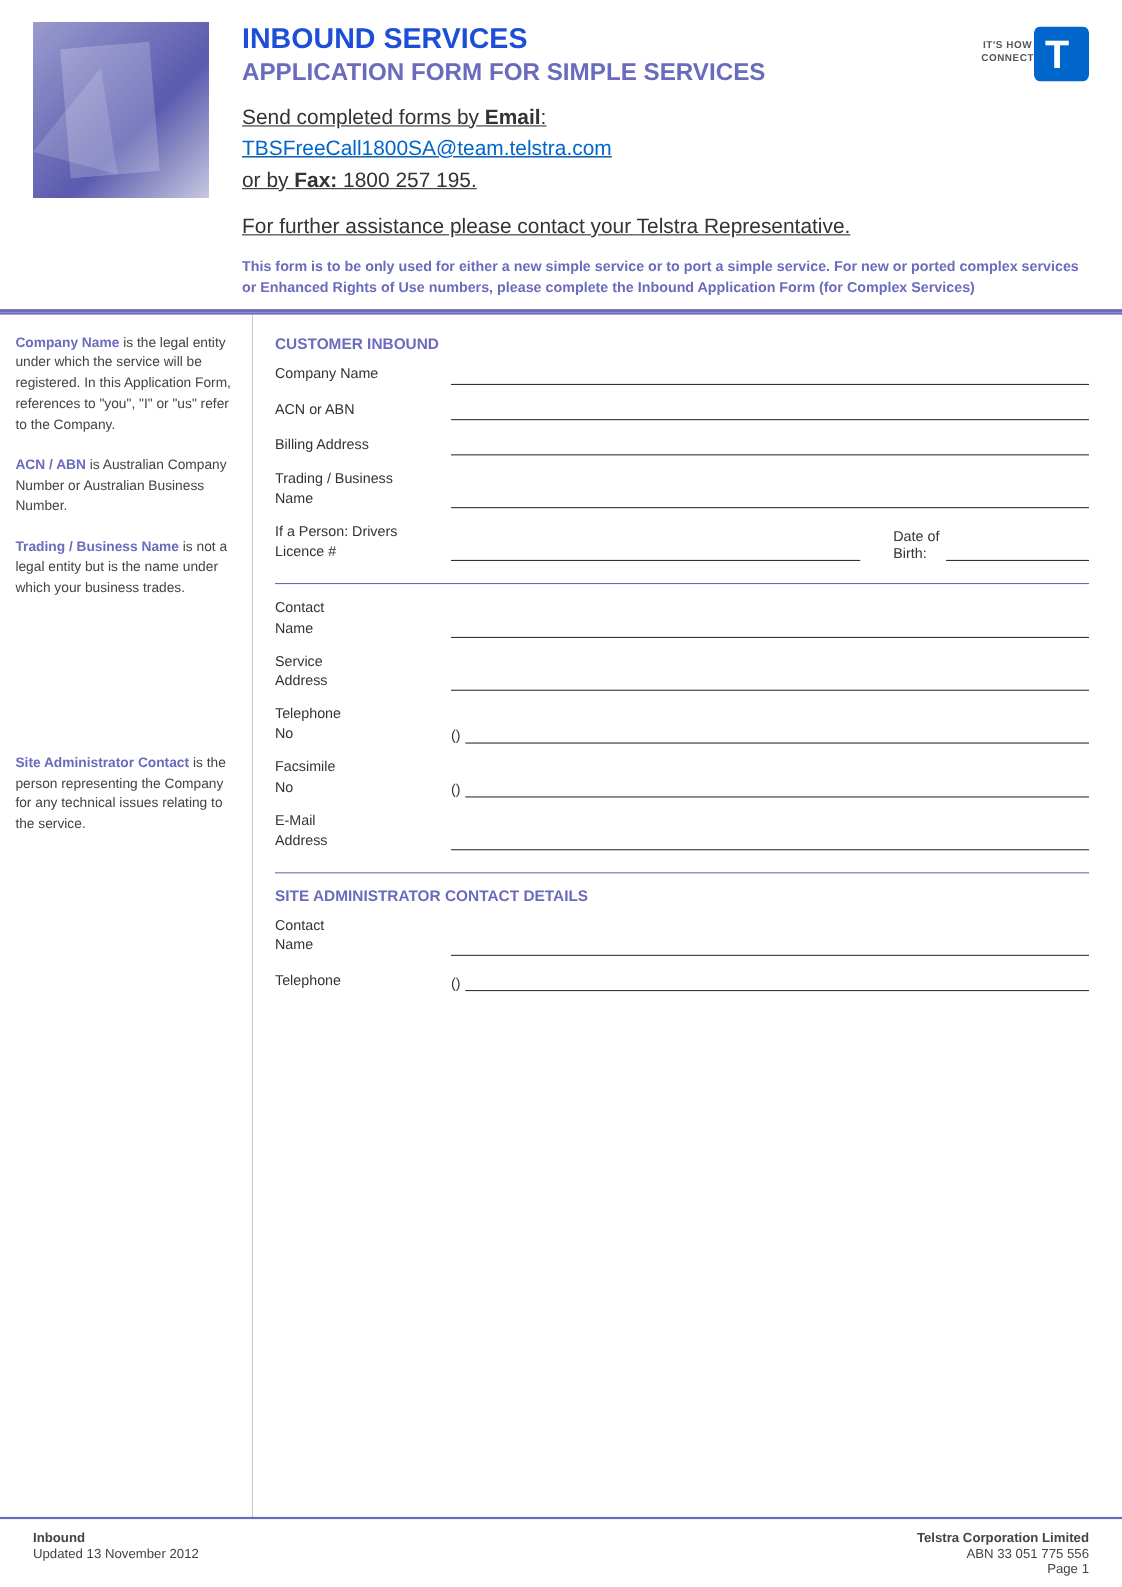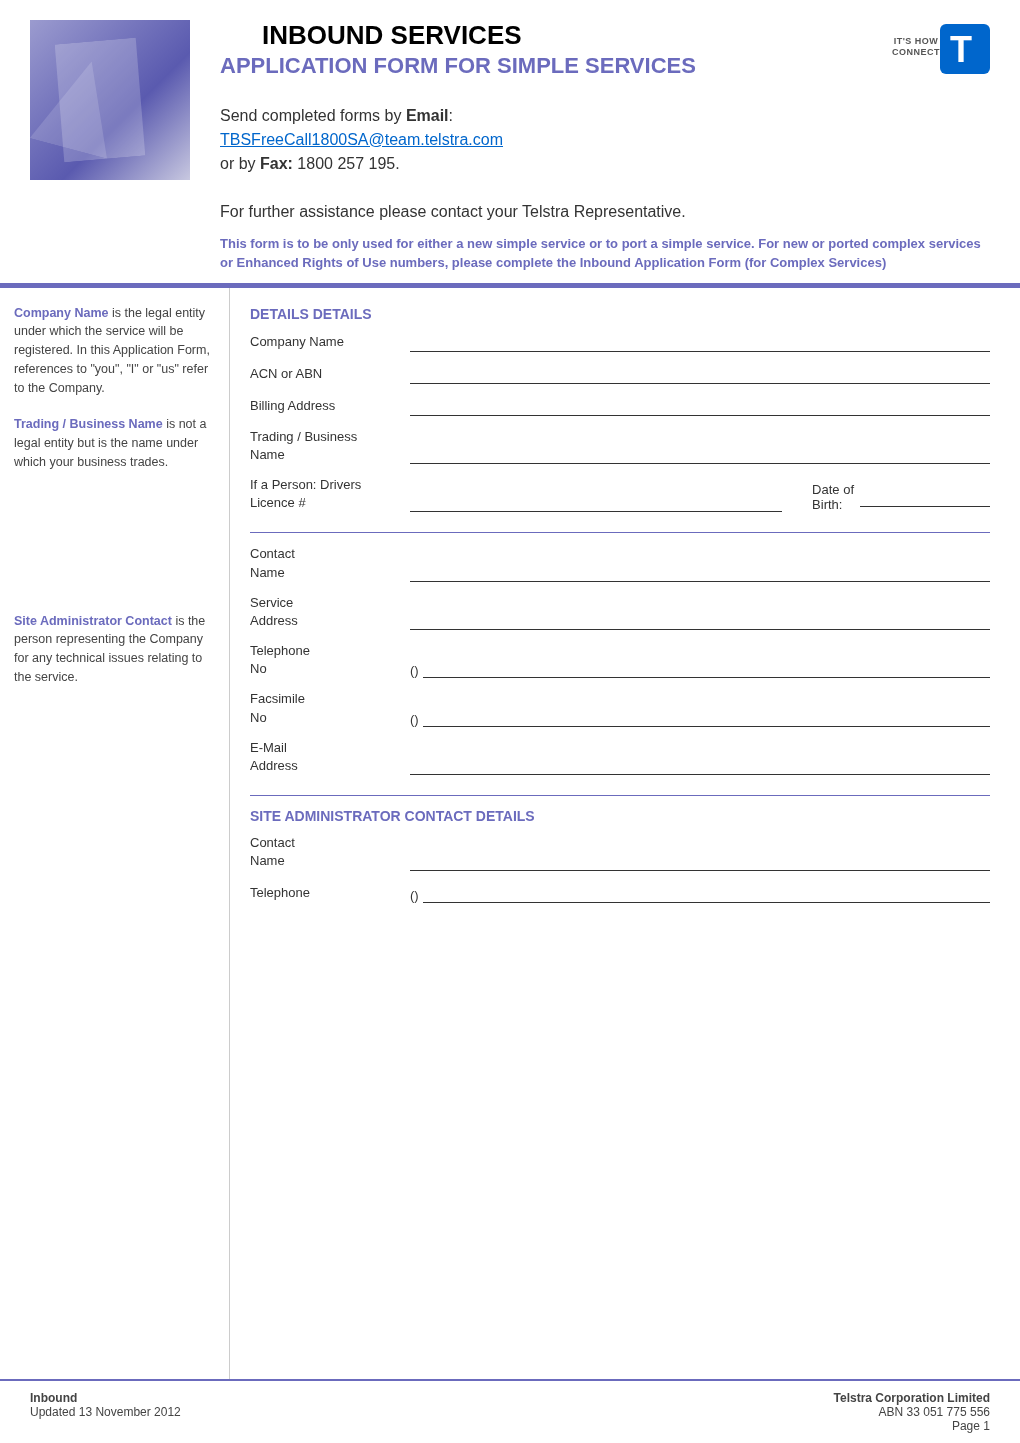--- a/index.html
+++ b/index.html
@@ -72,23 +72,22 @@
       display: flex;
       align-items: flex-start;
       justify-content: space-between;
     }
 
     .header-title-block {}
 
     .header-main-title {
       font-size: 26px;
       font-weight: bold;
-      color: #000000;
+      color: #1d4ed8;
       line-height: 1.2;
-      margin-left: 42px;
     }
 
     .header-sub-title {
       font-size: 22px;
       font-weight: bold;
       color: #6b6bbd;
       line-height: 1.2;
       margin-top: 2px;
     }
 
@@ -109,24 +108,25 @@
       line-height: 1.2;
     }
 
     .telstra-t {
       width: 50px;
       height: 50px;
       margin-top: 4px;
     }
 
     .header-instructions {
-      margin-top: 24px;
-      font-size: 16px;
+      margin-top: 14px;
+      font-size: 19px;
       line-height: 1.5;
       color: #333;
+      text-decoration: underline;
     }
 
     .header-instructions a {
       color: #0066cc;
       text-decoration: underline;
     }
 
     .header-warning {
       margin-top: 10px;
       font-size: 13px;
@@ -217,21 +217,21 @@
     }
 
     .form-row-split .left-group {
       display: flex;
       align-items: flex-end;
       flex: 1;
     }
 
     .form-row-split .right-group {
       display: flex;
-      align-items: center;
+      align-items: flex-end;
       gap: 6px;
       margin-left: 26px;
     }
 
     .form-row-split .right-group .form-label-inline {
       font-size: 13px;
       white-space: nowrap;
     }
 
     .form-row-split .right-group .form-field-short {
@@ -328,36 +328,40 @@
   </div>
 
   <div class="main-body">
 
     <div class="sidebar">
       <div class="sidebar-section">
         <span class="sidebar-term">Company Name</span>
         <span> is the legal entity under which the service will be registered. In this Application Form, references to "you", "I" or "us" refer to the Company.</span>
       </div>
       <div class="sidebar-section">
+        <span class="sidebar-term">ACN / ABN</span>
+        <span> is Australian Company Number or Australian Business Number.</span>
+      </div>
+      <div class="sidebar-section">
         <span class="sidebar-term">Trading / Business Name</span>
         <span> is not a legal entity but is the name under which your business trades.</span>
       </div>
 
       <div style="margin-top: 140px;"></div>
 
       <div class="sidebar-section">
         <span class="sidebar-term">Site Administrator Contact</span>
         <span> is the person representing the Company for any technical issues relating to the service.</span>
       </div>
     </div>
 
     <div class="content">
 
       <div class="form-section">
-        <div class="section-title">DETAILS DETAILS</div>
+        <div class="section-title">CUSTOMER INBOUND</div>
 
         <div class="form-row">
           <div class="form-label">Company Name</div>
           <input class="form-field" type="text" style="">
         </div>
 
         <div class="form-row">
           <div class="form-label">ACN or ABN</div>
           <input class="form-field" type="text" style="">
         </div>

